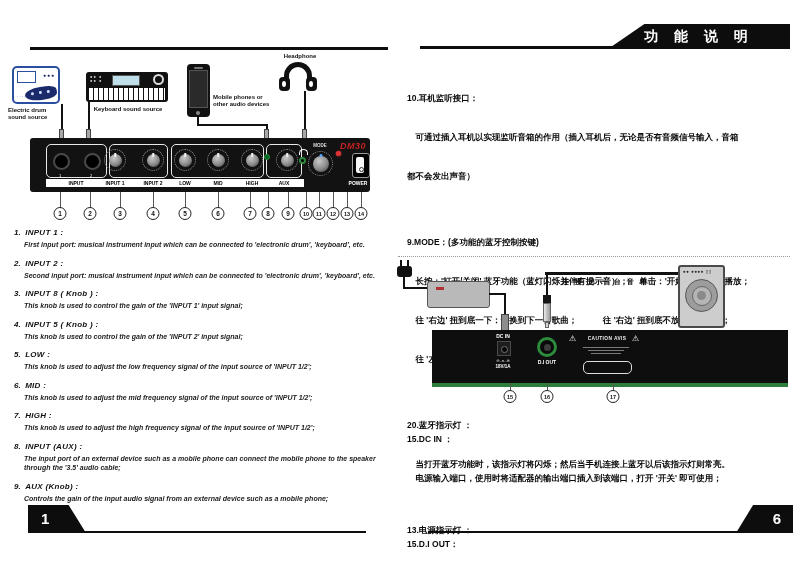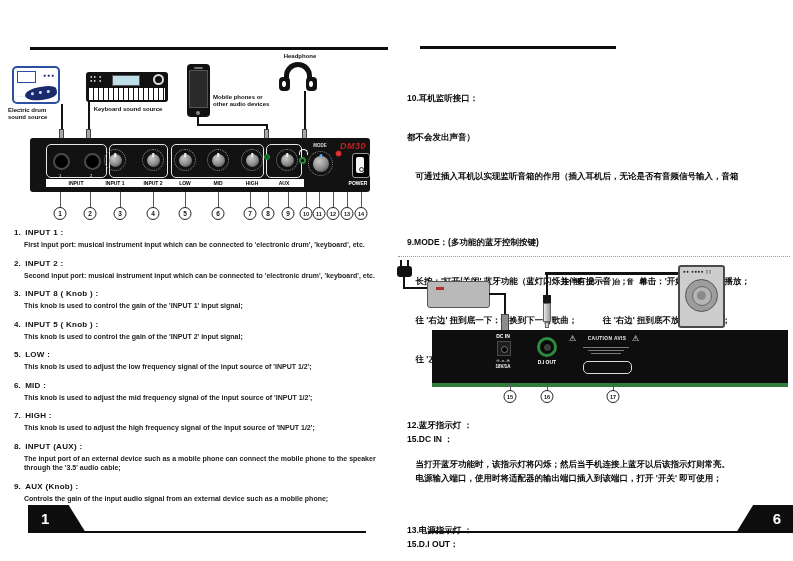--- a/index.html
+++ b/index.html
@@ -68,21 +68,21 @@
   .modetxt{position:absolute;transform:translateX(-50%);font-size:4.5px;color:#ddd;font-weight:bold;}
   .hp-arc{position:absolute;width:9px;height:6px;border:1.5px solid #fff;border-bottom:none;border-radius:8px 8px 0 0;box-sizing:border-box;}
 
   
   .callout{position:absolute;width:11px;height:11px;border:1px solid #222;border-radius:50%;background:#fff;
            font-size:6.5px;font-weight:bold;display:flex;align-items:center;justify-content:center;transform:translateX(-50%);}
   .lead{position:absolute;width:1px;background:#555;}
 
   
   .list{left:14px;top:221px;width:376px;}
-  .item{margin-bottom:2px;}
+  .item{margin-bottom:2px;font-style:italic;}
   .item .t{font-size:8px;font-weight:bold;letter-spacing:0.3px;}
   .item .d{font-size:7px;font-weight:bold;color:#222;margin-left:10px;line-height:9.5px;margin-top:1px;}
 
   
   .cn{width:380px;font-size:8.5px;font-weight:bold;line-height:13px;color:#0a0a0a;}
   .cn .sec-cn{margin-bottom:1px;}
   .cn div{white-space:pre-wrap;}
 
   
   .dotted{left:398px;top:256px;width:392px;height:0;border-top:1.5px dotted #999;}
@@ -274,36 +274,39 @@
     <div class="item"><span class="n" style="font-size:8px;font-weight:bold;">5.</span> <span class="t">LOW :</span><div class="d">This knob is used to adjust the low frequency signal of the input source of 'INPUT 1/2';</div></div>
     <div class="item"><span class="n" style="font-size:8px;font-weight:bold;">6.</span> <span class="t">MID :</span><div class="d">This knob is used to adjust the mid frequency signal of the input source of 'INPUT 1/2';</div></div>
     <div class="item"><span class="n" style="font-size:8px;font-weight:bold;">7.</span> <span class="t">HIGH :</span><div class="d">This knob is used to adjust the high frequency signal of the input source of 'INPUT 1/2';</div></div>
     <div class="item"><span class="n" style="font-size:8px;font-weight:bold;">8.</span> <span class="t">INPUT (AUX) :</span><div class="d">The input port of an external device such as a mobile phone can connect the mobile phone to the speaker through the '3.5' audio cable;</div></div>
     <div class="item"><span class="n" style="font-size:8px;font-weight:bold;">9.</span> <span class="t">AUX (Knob) :</span><div class="d">Controls the gain of the input audio signal from an external device such as a mobile phone;</div></div>
   </div>
 
   <div class="abs foot-l"><span>1</span></div>
   <div class="abs footrule-l"></div>
 
+  <div class="abs banner-r">
+    <span>功 能 说 明</span>
+  </div>
   <div class="abs rule-r"></div>
 
   <div class="abs cn" style="left:407px;top:66px;">
     <div class="sec-cn">
       <div>10.耳机监听接口：</div>
+      <div>　可通过插入耳机以实现监听音箱的作用（插入耳机后，无论是否有音频信号输入，音箱</div>
       <div>都不会发出声音）</div>
-      <div>　可通过插入耳机以实现监听音箱的作用（插入耳机后，无论是否有音频信号输入，音箱</div>
     </div>
     <div class="sec-cn">
       <div>9.MODE：(多功能的蓝牙控制按键)</div>
       <div>　长按：'打开/关闭' 蓝牙功能（蓝灯闪烁并伴有提示音）；　 单击：'开始/暂停' 音乐播放；</div>
       <div>　往 '右边' 扭到底一下：切换到下一首歌曲；　　　往 '右边' 扭到底不放：音量增加；</div>
       <div>　往 '左边' 扭到底一下：切换到上一首歌曲；　　　往 '左边' 扭到底不放：音量减小；</div>
     </div>
     <div class="sec-cn">
-      <div>12.蓝牙指示灯 ：</div>
+      <div>20.蓝牙指示灯 ：</div>
       <div>　当打开蓝牙功能时，该指示灯将闪烁；然后当手机连接上蓝牙以后该指示灯则常亮。</div>
     </div>
     <div class="sec-cn">
       <div>13.电源指示灯 ：</div>
       
     </div>
 
   </div>
 
   <div class="abs dotted"></div>

